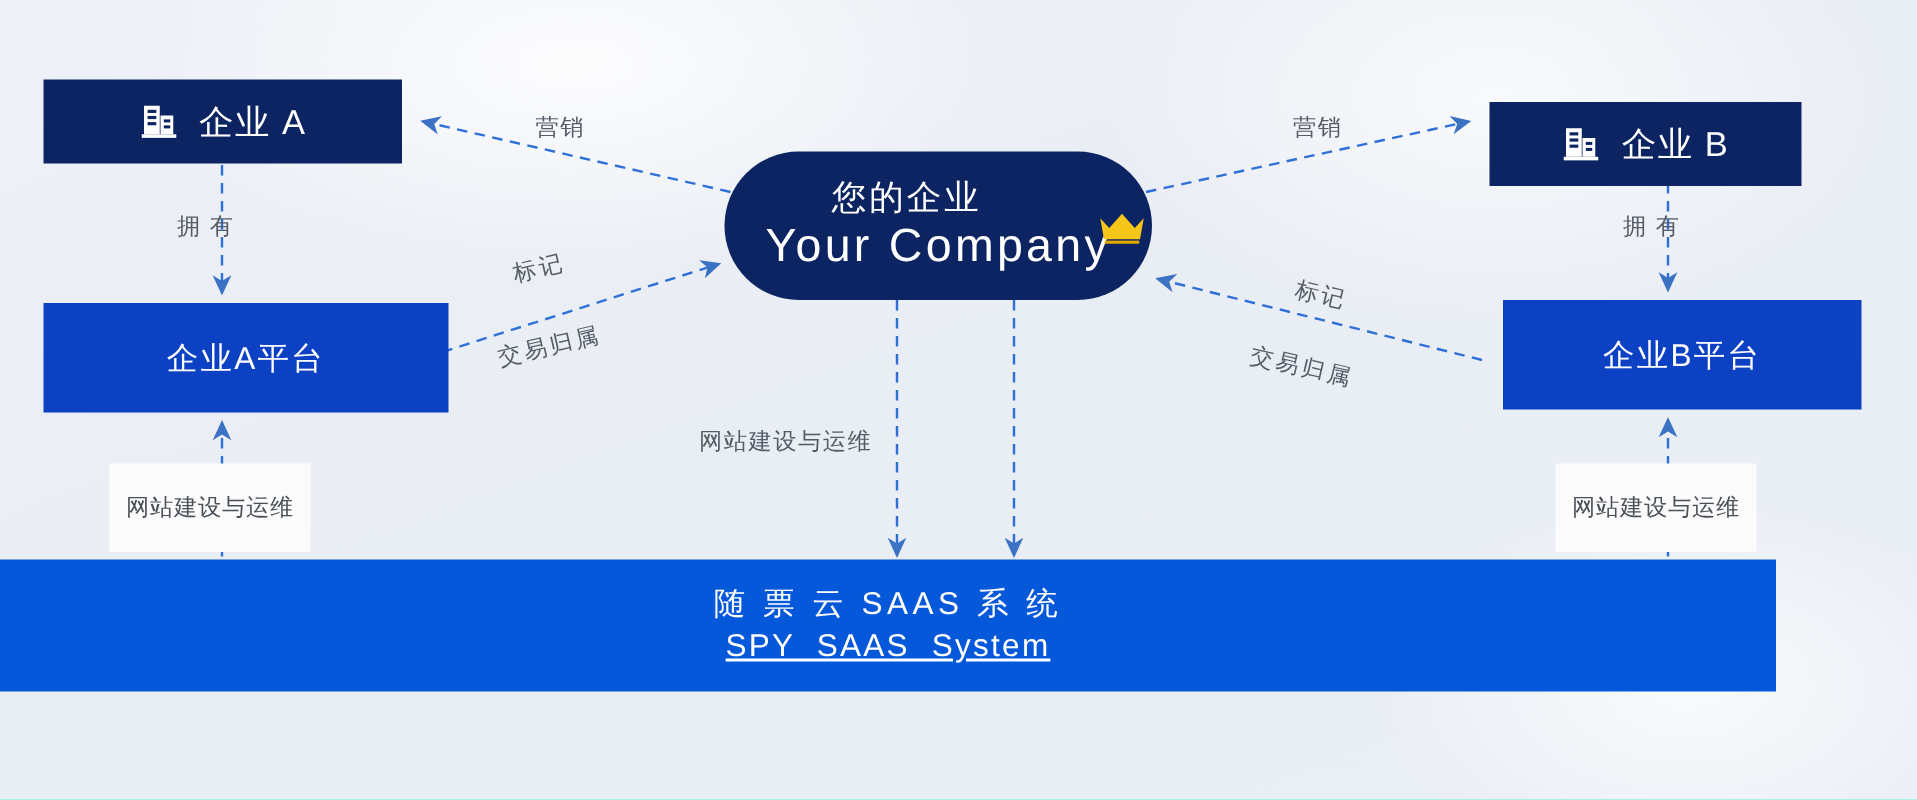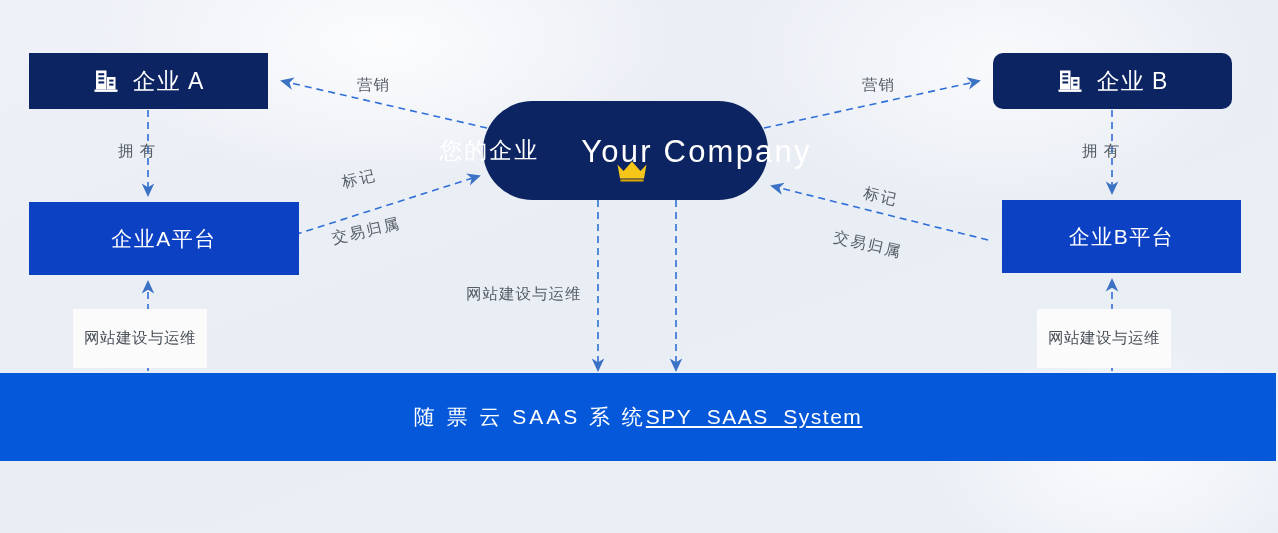--- a/index.html
+++ b/index.html
@@ -55,21 +55,21 @@
   }
 
   
   .ent-box {
     background: #0c2461;
     height: 56px;
     font-size: 23px;
     gap: 14px;
   }
   #ent-a { left: 29px;  top: 53px; width: 239px; }
-  #ent-b { left: 993px; top: 53px; width: 239px; border-radius: 10px; }
+  #ent-b { left: 993px; top: 68px; width: 208px; }
   .ent-label { white-space: pre; }
 
   .building-icon {
     display: inline-block;
     width: 26px;
     height: 26px;
     flex: 0 0 26px;
   }
 
   
@@ -85,21 +85,21 @@
   
   #center-node {
     position: absolute;
     left: 483px;
     top: 101px;
     width: 285px;
     height: 99px;
     background: #0c2461;
     border-radius: 50px;
     display: flex;
-    flex-direction: row;
+    flex-direction: column;
     align-items: center;
     justify-content: center;
     color: #fff;
   }
   #center-line1 {
     font-size: 23px;
     letter-spacing: 2px;
     display: flex;
     align-items: center;
     gap: 10px;
@@ -118,24 +118,25 @@
     height: 24px;
     position: relative;
     top: -5px;
   }
 
   
   #saas-bar {
     position: absolute;
     left: 0;
     top: 373px;
-    width: 1276px;
+    width: 1184px;
     height: 88px;
     background: #0458d9;
     display: flex;
+    flex-direction: column;
     align-items: center;
     justify-content: center;
     color: #ffffff;
   }
   #saas-cn {
     font-size: 21px;
     letter-spacing: 3px;
     line-height: 1.35;
     white-space: pre;
   }

